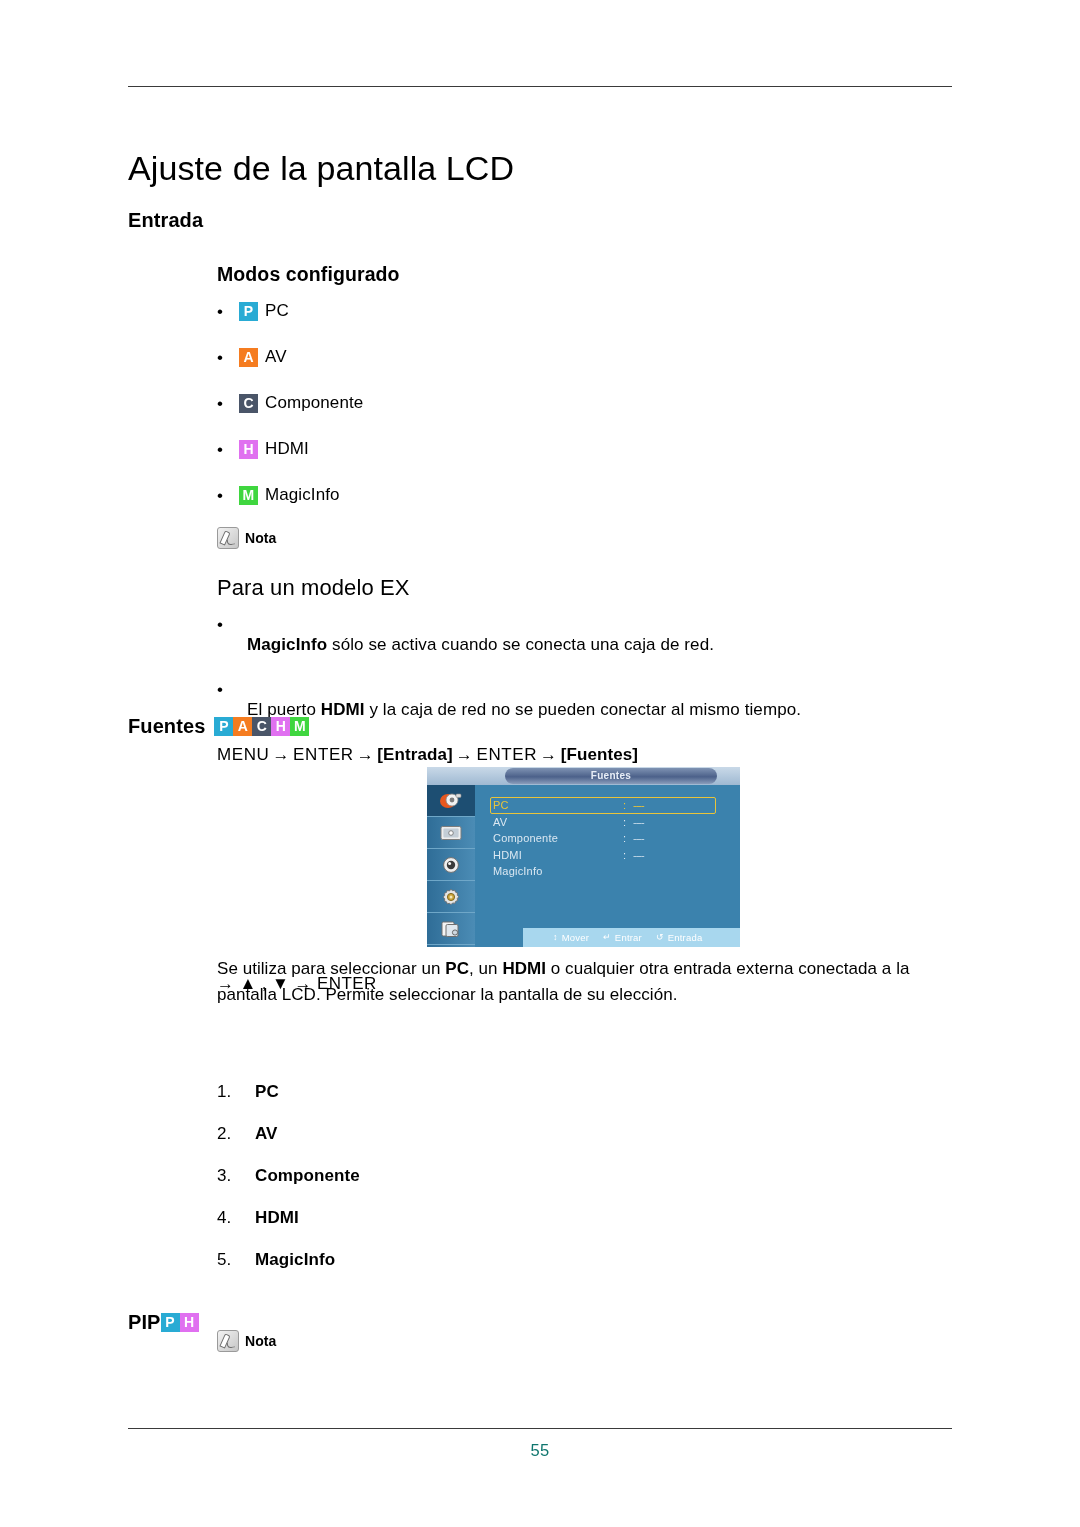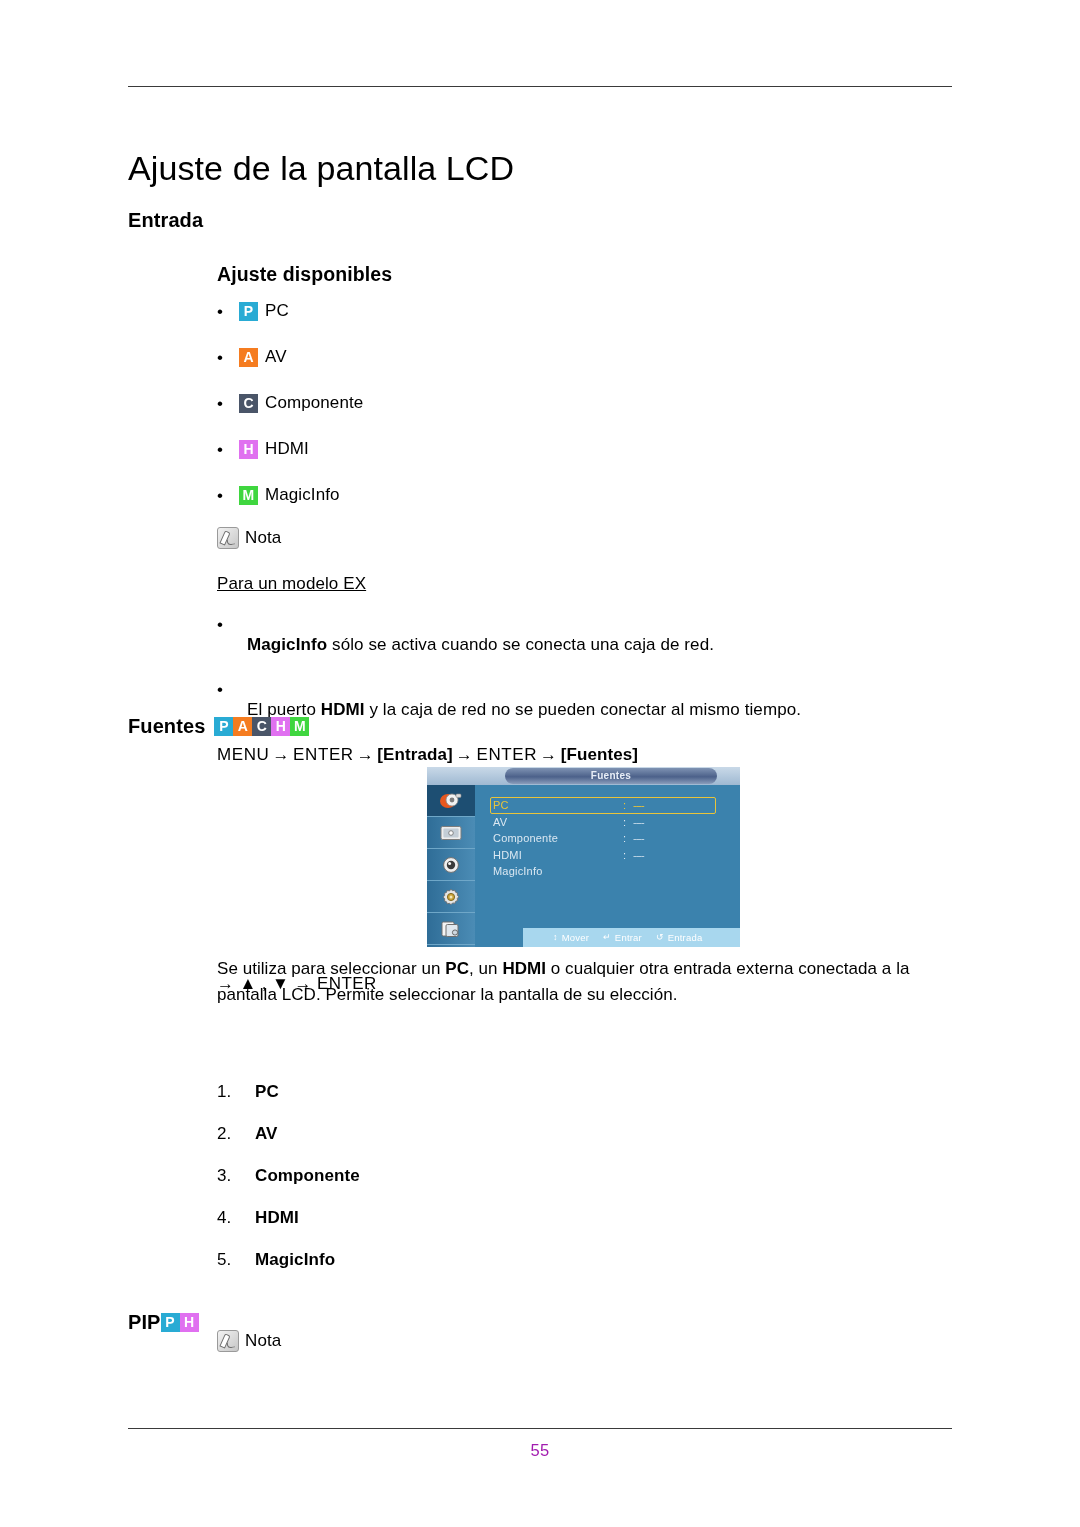--- a/index.html
+++ b/index.html
@@ -39,21 +39,21 @@
     height: 0;
     border-top: 1.4px solid #3a3a3a;
   }
   .page-number {
     position: absolute;
     left: 128px;
     top: 1441px;
     width: 824px;
     text-align: center;
     font-size: 16.5px;
-    color: #a21caf;
+    color: #0f766e;
     letter-spacing: 0.2px;
   }
 
   
   .h1 {
     position: absolute;
     left: 128px;
     top: 127px;
     font-size: 34px;
     font-weight: normal;
@@ -130,22 +130,22 @@
     display: flex;
     align-items: center;
   }
   .mode-label { margin-left: 7px; white-space: nowrap; }
 
   
   .note {
     display: flex;
     align-items: center;
     gap: 6px;
-    font-size: 17px;
-    font-weight: normal;
+    font-size: 14px;
+    font-weight: bold;
     letter-spacing: 0.1px;
   }
   .note-icon {
     display: inline-block;
     width: 20px;
     height: 20px;
     position: relative;
     border: 1.3px solid #9a9a9a;
     border-radius: 3px;
     background: linear-gradient(135deg, #f2f2f2 0%, #d8d8d8 60%, #c6c6c6 100%);
@@ -174,24 +174,23 @@
     border-left: 1.4px solid #6f6f6f;
     border-radius: 0 0 0 4px;
     transform: rotate(-6deg);
   }
 
   .note-1 { position: absolute; left: 217px; top: 527px; }
   .note-2 { position: absolute; left: 217px; top: 1330px; }
 
   .para {
     position: absolute;
-    font-size: 17px;
+    font-size: 22px;
     letter-spacing: 0.1px;
     line-height: 1.55;
-    text-decoration: underline;
   }
   .para-modelo { left: 217px; top: 571px; }
 
   .dashlist {
     position: absolute;
     left: 217px;
     top: 613px;
     width: 740px;
   }
   .dash-item {
@@ -381,21 +380,21 @@
 <div class="page">
 
   <div class="top-rule"></div>
 
   <h1 class="h1">Ajuste de la pantalla LCD</h1>
 
   <h2 class="h2 h2-entrada">
     <span>Entrada</span>
   </h2>
 
-  <h3 class="h3">Ajuste disponibles</h3>
+  <h3 class="h3">Modos configurado</h3>
 
   <div class="mode-list">
     <div class="mode-item">
       <span class="mode-bullet">•</span>
       <span class="mode-badge-wrap">
         <span class="badge" id="bg-m0" style="background: rgb(41, 171, 212);">P</span>
       </span>
       <span class="mode-label">PC</span>
     </div>
     <div class="mode-item">

